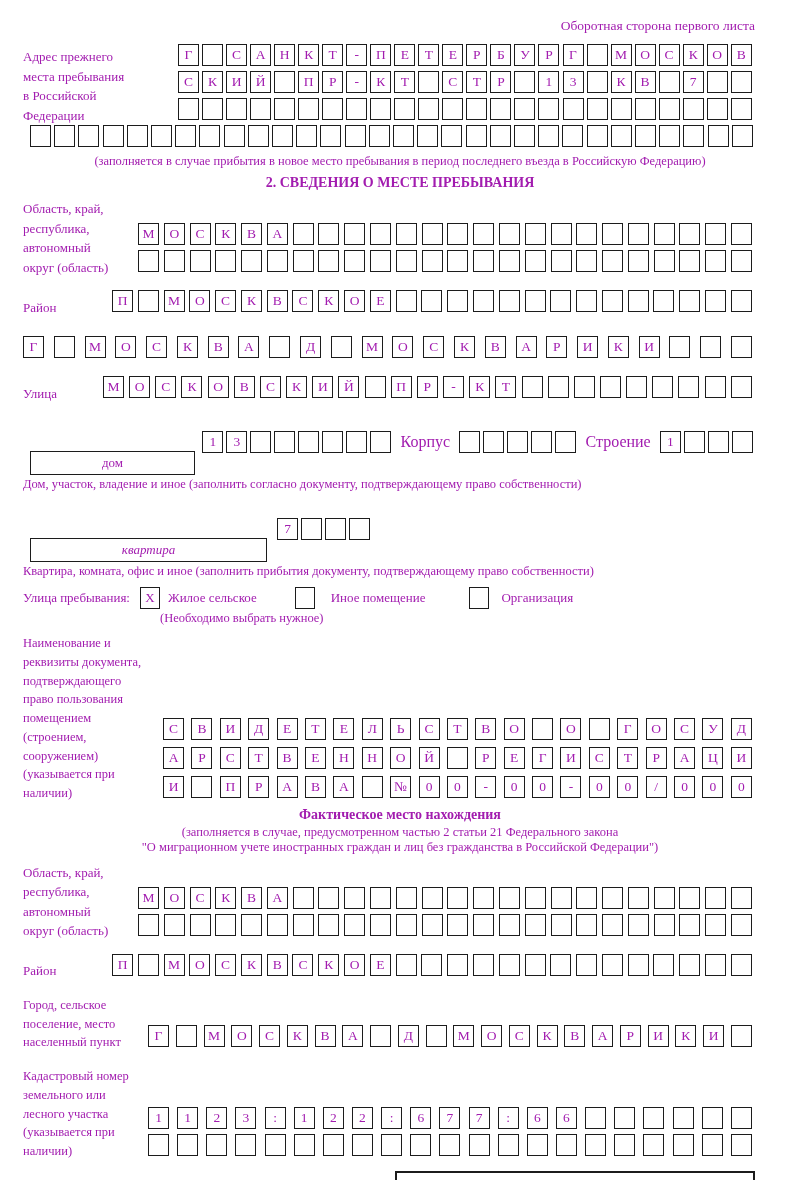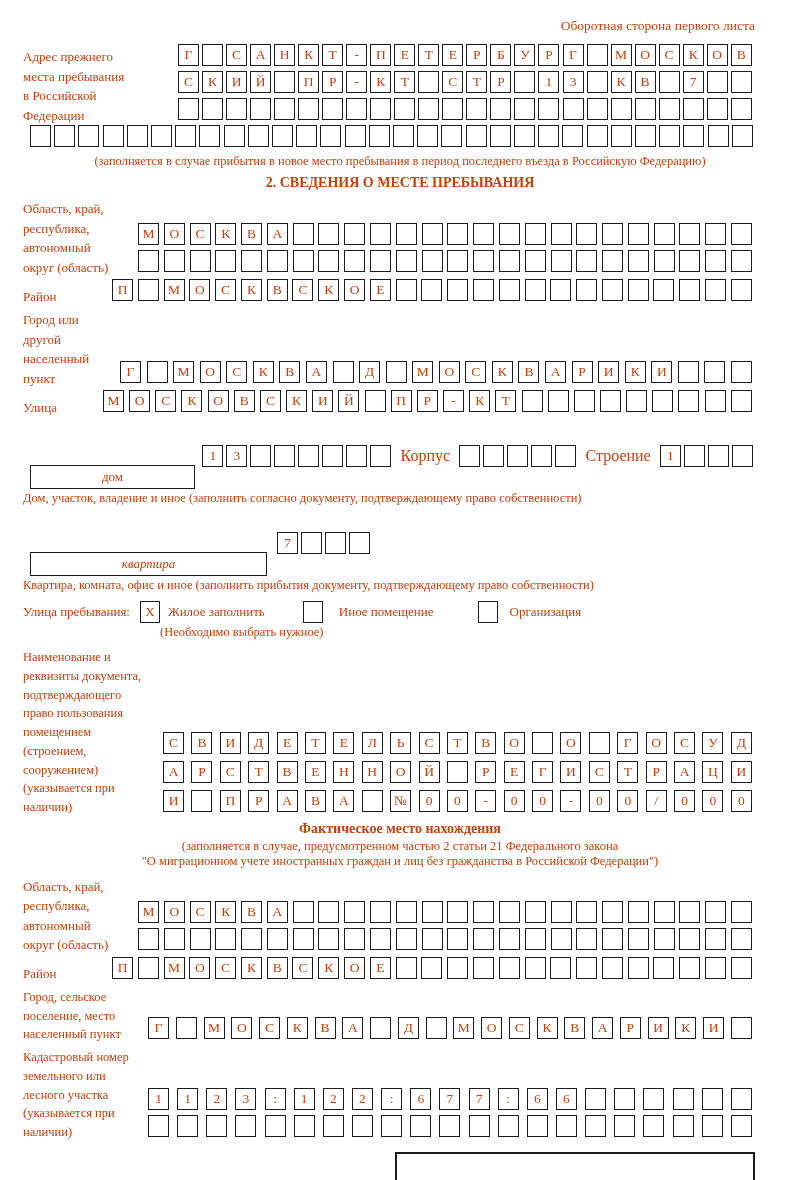--- a/index.html
+++ b/index.html
@@ -1,17 +1,17 @@
 <!DOCTYPE html>
 <html><head>
 <meta charset="utf-8">
 <style>
   html,body{margin:0;padding:0;background:#fff;}
   .page{position:relative;width:800px;height:1180px;background:#ffffff;overflow:hidden;
-        font-family:"Liberation Serif","DejaVu Serif",serif;color:#c2410c;}
+        font-family:"Liberation Serif","DejaVu Serif",serif;color:#a21caf;}
   .hdr{padding:18px 45px 0 0;text-align:right;font-size:13.5px;}
   .row{display:flex;margin-left:23px;margin-right:48px;align-items:flex-end;}
   .lbl{flex-shrink:0;box-sizing:border-box;font-size:13px;line-height:1.5;padding-top:2px;}
   .cellcol{flex:1;min-width:0;}
   .cells{display:flex;justify-content:space-between;margin-bottom:5px;}
   .cells.gapped{justify-content:flex-start;gap:3px;margin-bottom:0;}
   .cell{width:21px;height:22px;box-sizing:border-box;border:1.5px solid #1c1c1c;flex-shrink:0;
         display:flex;align-items:center;justify-content:center;font-size:13.5px;background:#fff;}
   .note{font-size:12.5px;margin:2px 23px 0 23px;}
   .note.center{text-align:center;}
@@ -28,21 +28,21 @@
   .domrow{display:flex;margin:6px 47px 0 30px;justify-content:space-between;align-items:center;}
   .dombox{width:165px;}
   .kvbox{width:237px;margin-right:10px;font-style:italic;}
   .kvrow{display:flex;margin:4px 47px 0 30px;align-items:center;}
   .inline-lbl{font-size:16px;white-space:nowrap;padding:0 2px;}
   .chkrow{display:flex;align-items:center;margin:8px 48px 0 23px;font-size:13px;}
   .chk{width:20px;height:22px;box-sizing:border-box;border:1.5px solid #1c1c1c;display:flex;
        align-items:center;justify-content:center;font-size:13px;flex-shrink:0;}
   .stamp-box{width:360px;height:175px;box-sizing:border-box;border:2px solid #1c1c1c;
              margin:10px 0 0 395px;background:#fff;}
-  .mt6{margin-top:6px;} .mt10{margin-top:10px;} .mt2{margin-top:2px;}
+  .mt6{margin-top:6px;} .mt10{margin-top:10px;} .mt2{margin-top:13px;}
 </style>
 </head>
 <body>
 
 <div class="page">
 
   <div class="hdr">Оборотная сторона первого листа</div>
 
   <div class="row mt10">
     <div class="lbl w110">Адрес прежнего места пребывания в Российской Федерации</div>
@@ -252,21 +252,20 @@
           <div class="cell"></div>
           <div class="cell"></div>
           <div class="cell"></div>
           <div class="cell"></div>
           <div class="cell"></div>
         </div>
     </div>
   </div>
 
   <div class="row mt2">
-    <div class="lbl w97">Город или другой населенный пункт</div>
     <div class="cellcol" style="padding-top:6px;">
       <div class="cells">
           <div class="cell">Г</div>
           <div class="cell"></div>
           <div class="cell">М</div>
           <div class="cell">О</div>
           <div class="cell">С</div>
           <div class="cell">К</div>
           <div class="cell">В</div>
           <div class="cell">А</div>
@@ -360,21 +359,21 @@
         <div class="cell"></div>
         <div class="cell"></div>
         <div class="cell"></div>
       </div>
   </div>
   <div class="note">Квартира, комната, офис и иное (заполнить прибытия документу, подтверждающему право собственности)</div>
 
   <div class="chkrow">
     <span>Улица пребывания:</span>
     <span class="chk" style="margin-left:10px;">X</span>
-    <span style="margin-left:8px;">Жилое заполнить</span>
+    <span style="margin-left:8px;">Жилое сельское</span>
     <span class="chk" style="margin-left:38px;"></span>
     <span style="margin-left:16px;text-align:right;">Иное помещение</span>
     <span class="chk" style="margin-left:44px;"></span>
     <span style="margin-left:12px;">Организация</span>
   </div>
   <div class="note" style="margin-left:160px;">(Необходимо выбрать нужное)</div>
 
   <div class="row mt6">
     <div class="lbl w140">Наименование и реквизиты документа, подтверждающего право пользования помещением (строением, сооружением) (указывается при наличии)</div>
     <div class="cellcol">

